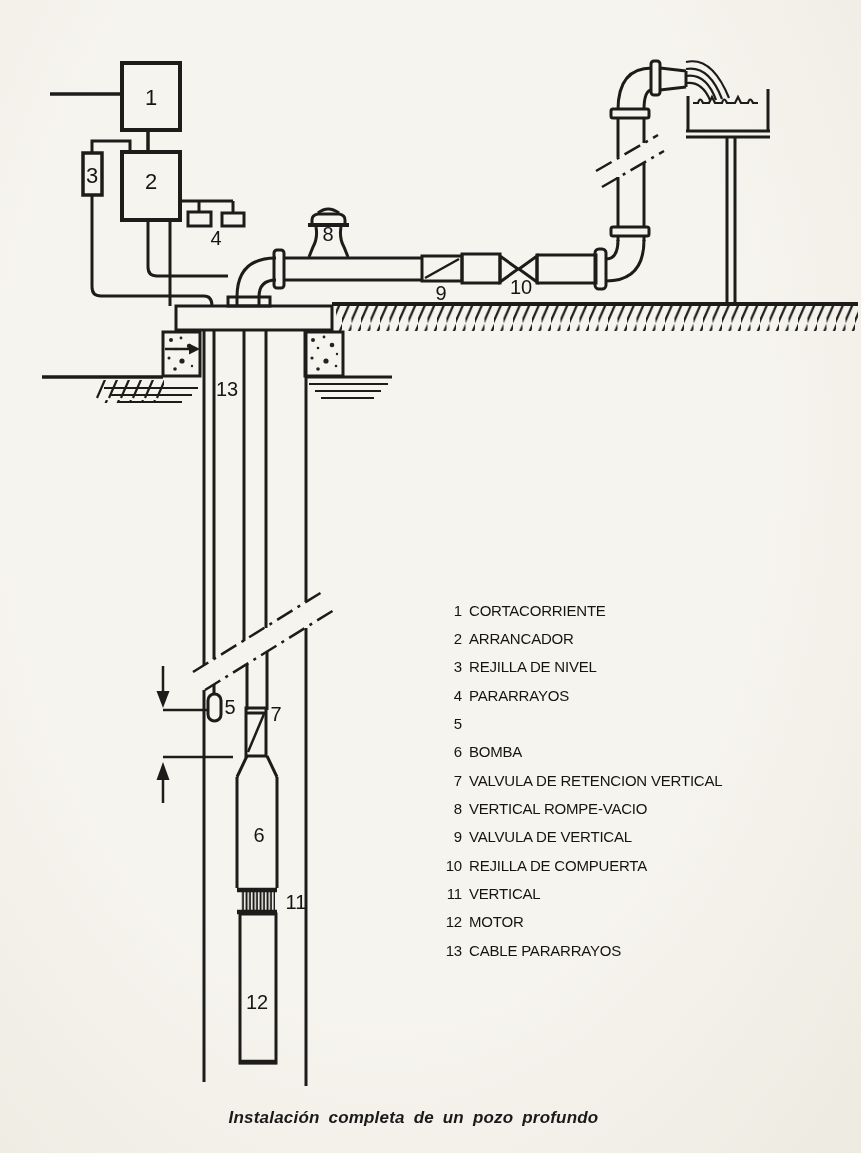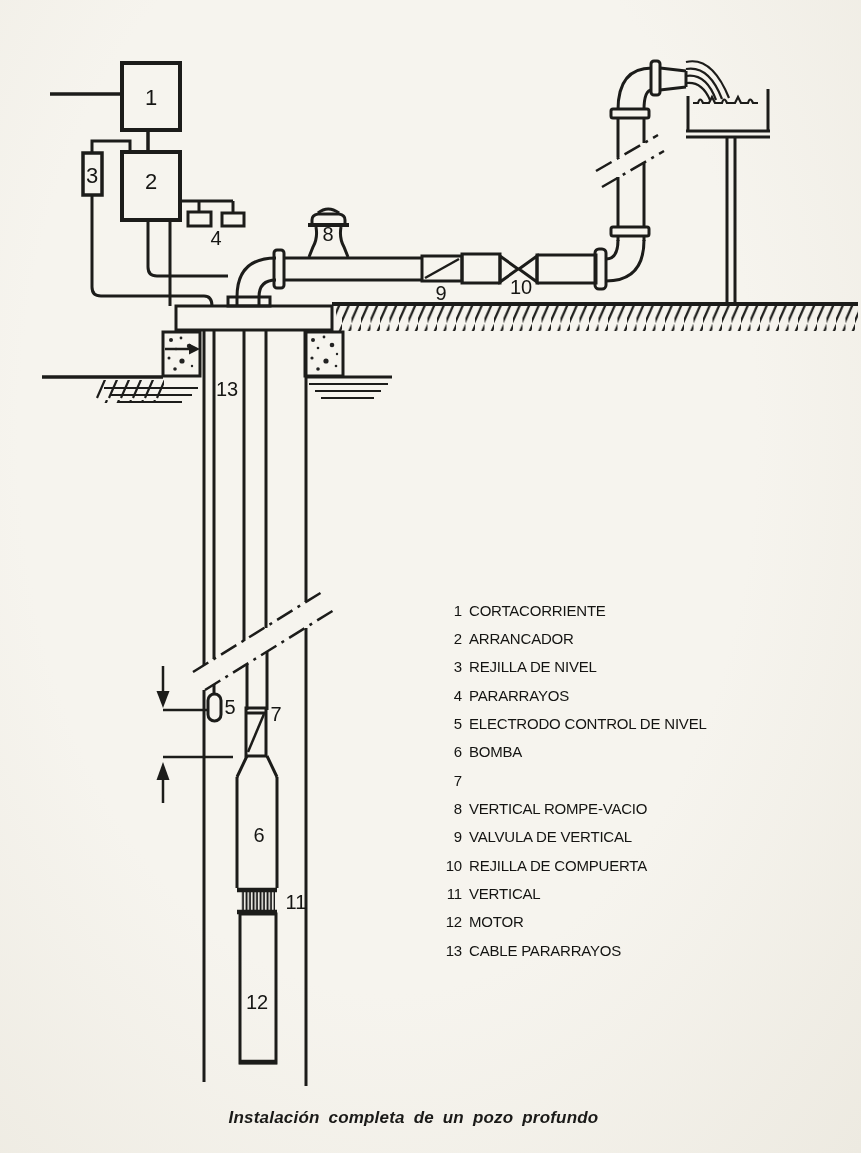--- a/index.html
+++ b/index.html
@@ -245,28 +245,28 @@
   <div class="lg-row">
         <span class="lg-num">3</span>
         <span class="lg-txt">REJILLA DE NIVEL</span>
       </div>
   <div class="lg-row">
         <span class="lg-num">4</span>
         <span class="lg-txt">PARARRAYOS</span>
       </div>
   <div class="lg-row">
         <span class="lg-num">5</span>
-        <span class="lg-txt">ELECTRODO CONTROL DE NIVEL</span>
       </div>
   <div class="lg-row">
         <span class="lg-num">6</span>
         <span class="lg-txt">BOMBA</span>
       </div>
   <div class="lg-row">
         <span class="lg-num">7</span>
+        <span class="lg-txt">VALVULA DE RETENCION VERTICAL</span>
       </div>
   <div class="lg-row">
         <span class="lg-num">8</span>
         <span class="lg-txt">VERTICAL ROMPE-VACIO</span>
       </div>
   <div class="lg-row">
         <span class="lg-num">9</span>
         <span class="lg-txt">VALVULA DE VERTICAL</span>
       </div>
   <div class="lg-row">

